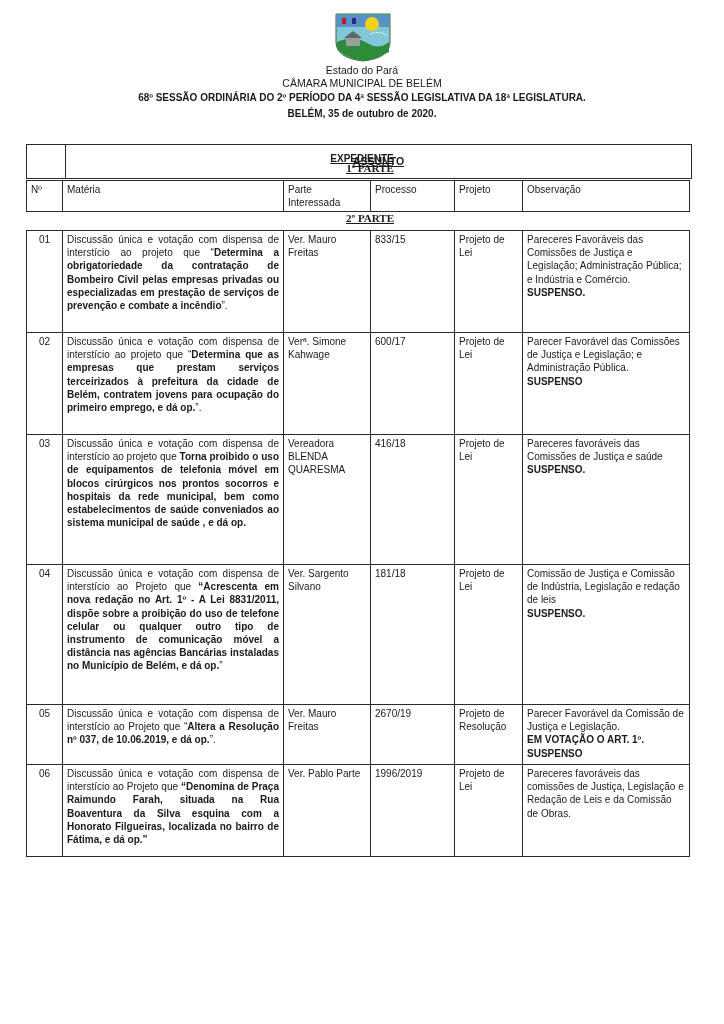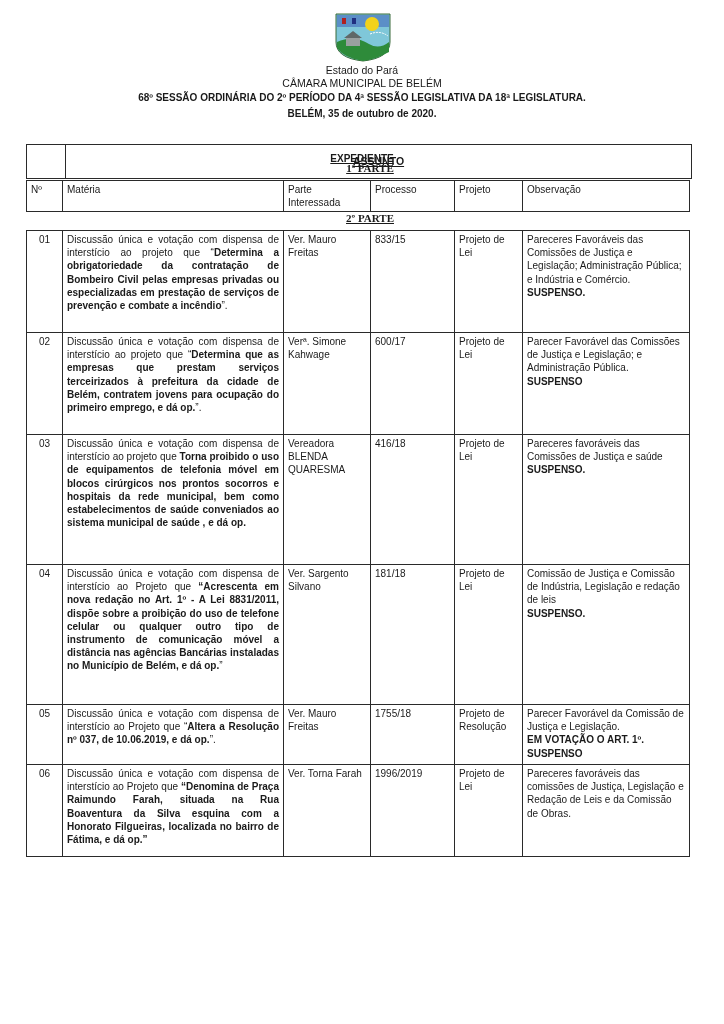--- a/index.html
+++ b/index.html
@@ -103,26 +103,26 @@
     <td class="mat"><span>Discussão única e votação com dispensa de interstício ao Projeto que </span><b>“Acrescenta em nova redação no Art. 1º - A Lei 8831/2011, dispõe sobre a proibição do uso de telefone celular ou qualquer outro tipo de instrumento de comunicação móvel a distância nas agências Bancárias instaladas no Município de Belém, e dá op.</b><span>”</span></td>
     <td>Ver. Sargento Silvano</td>
     <td>181/18</td>
     <td>Projeto de Lei</td>
     <td class="obs"><div>Comissão de Justiça e Comissão de Indústria, Legislação e redação de leis</div><b>SUSPENSO.</b></td>
   </tr>
   <tr style="height:60px;">
     <td class="num">05</td>
     <td class="mat"><span>Discussão única e votação com dispensa de interstício ao Projeto que “</span><b>Altera a Resolução nº 037, de 10.06.2019, e dá op.</b><span>”.</span></td>
     <td>Ver. Mauro Freitas</td>
-    <td>1755/18</td>
+    <td>2670/19</td>
     <td>Projeto de Resolução</td>
     <td class="obs"><div>Parecer Favorável da Comissão de Justiça e Legislação.</div><b>EM VOTAÇÃO O ART. 1º. SUSPENSO</b></td>
   </tr>
   <tr style="height:92px;">
     <td class="num">06</td>
     <td class="mat"><span>Discussão única e votação com dispensa de interstício ao Projeto que </span><b>“Denomina de Praça Raimundo Farah, situada na Rua Boaventura da Silva esquina com a Honorato Filgueiras, localizada no bairro de Fátima, e dá op.”</b><span></span></td>
-    <td>Ver. Torna Farah</td>
+    <td>Ver. Pablo Parte</td>
     <td>1996/2019</td>
     <td>Projeto de Lei</td>
     <td class="obs"><div>Pareceres favoráveis das comissões de Justiça, Legislação e Redação de Leis e da Comissão de Obras.</div><b></b></td>
   </tr>
 </tbody>
   </table>
 
 </body></html>

